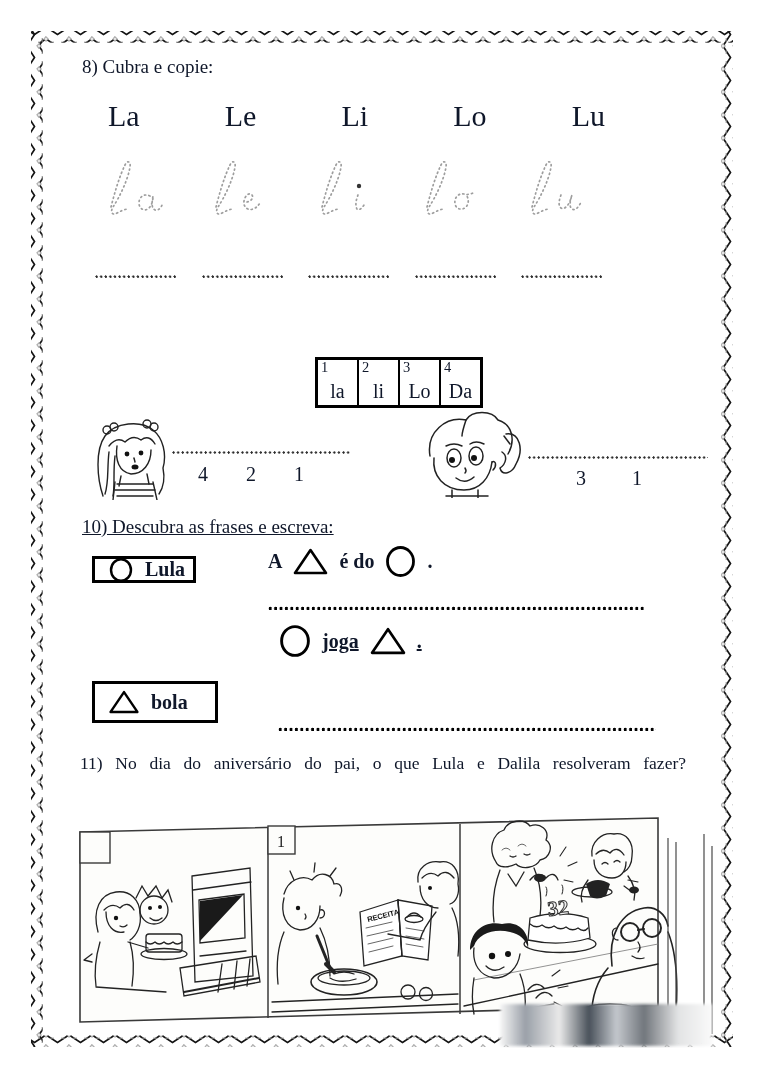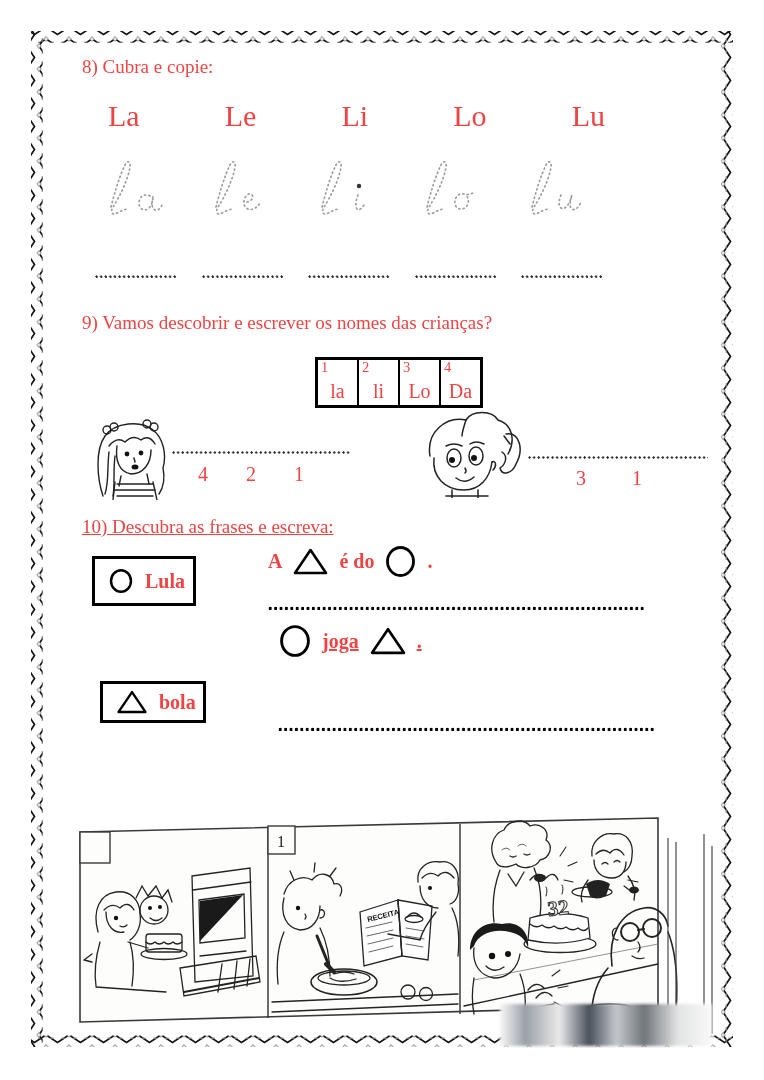--- a/index.html
+++ b/index.html
@@ -1,17 +1,17 @@
 <!DOCTYPE html>
 <html><head>
 <meta charset="utf-8">
 <style>
   html,body{margin:0;padding:0;background:#fff;}
   .page{position:relative;width:764px;height:1080px;background:#ffffff;overflow:hidden;
-        font-family:"Liberation Serif","DejaVu Serif",serif;color:#ef4444;}
+        font-family:"Liberation Serif","DejaVu Serif",serif;color:#0f172a;}
   .abs{position:absolute;}
   .title{font-size:19px;}
   .syl-print{font-size:30px;}
   .flexsb{display:flex;justify-content:space-between;}
   .wl{width:82px;height:26px;border-bottom:0;background-image:radial-gradient(circle at 1.6px 1.6px,#2b2b2b 1.05px,transparent 1.35px);
       background-size:4.6px 3px;background-repeat:repeat-x;background-position:left bottom;}
   .dotline-thin{height:4px;background-image:radial-gradient(circle at 1.6px 1.6px,#2b2b2b 1.05px,transparent 1.35px);
       background-size:4.6px 3.2px;background-repeat:repeat-x;}
   .dotline-thick{height:5px;background-image:radial-gradient(circle at 2.2px 2.2px,#000 1.5px,transparent 1.8px);
       background-size:5.4px 4.6px;background-repeat:repeat-x;}
@@ -99,21 +99,20 @@
   </div>
 
   <div class="abs flexsb" style="left:95px;top:252px;width:508px;z-index:2;">
     <span class="wl"></span>
     <span class="wl"></span>
     <span class="wl"></span>
     <span class="wl"></span>
     <span class="wl"></span>
   </div>
 
-  <div class="abs title" style="left:82px;top:312px;z-index:2;">9) Vamos descobrir e escrever os nomes das crianças?</div>
 
   <div id="syl-table" class="abs" style="left:315px;top:357px;z-index:2;">
     <div class="tcell">
       <span class="tnum">1</span>
       <span class="tsyl">la</span>
     </div>
     <div class="tcell">
       <span class="tnum">2</span>
       <span class="tsyl">li</span>
     </div>
@@ -175,21 +174,21 @@
   </svg>
 
   <div class="abs dotline-thin" style="left:528px;top:456px;width:180px;z-index:2;"></div>
   <div class="abs numrow" style="left:576px;top:467px;width:66px;z-index:2;">
     <span>3</span>
     <span>1</span>
   </div>
 
   <div class="abs title" style="left:82px;top:516px;z-index:2;text-decoration:underline;">10) Descubra as frases e escreva:</div>
 
-  <div class="abs legend-box" style="left:92px;top:556px;width:104px;height:50px;z-index:2;">
+  <div class="abs legend-box" style="left:92px;top:556px;width:104px;height:27px;z-index:2;">
     <svg width="26" height="26" viewBox="0 0 30 30">
       <ellipse cx="15" cy="15" rx="11.5" ry="12.5" fill="none" stroke="#000" stroke-width="2.8"></ellipse>
     </svg>
     <span class="legend-label">Lula</span>
   </div>
 
   <div class="abs sentence" style="left:268px;top:545px;z-index:2;">
     <span>A</span>
     <svg width="37" height="29" viewBox="0 0 37 29">
       <path d="M18.5,3 L34,26 L3,26 Z" fill="none" stroke="#000" stroke-width="2.6" stroke-linejoin="round"></path>
@@ -207,30 +206,31 @@
     <svg width="34" height="34" viewBox="0 0 33 33">
       <ellipse cx="16.5" cy="16.5" rx="13" ry="14" fill="none" stroke="#000" stroke-width="2.8"></ellipse>
     </svg>
     <span>joga</span>
     <svg width="38" height="30" viewBox="0 0 37 29">
       <path d="M18.5,3 L34,26 L3,26 Z" fill="none" stroke="#000" stroke-width="2.6" stroke-linejoin="round"></path>
     </svg>
     <span>.</span>
   </div>
 
-  <div class="abs legend-box" style="left:100px;top:681px;width:106px;height:42px;z-index:2;">
+  <div class="abs legend-box" style="left:92px;top:681px;width:126px;height:42px;z-index:2;">
     <svg width="32" height="26" viewBox="0 0 37 29">
       <path d="M18.5,3 L34,26 L3,26 Z" fill="none" stroke="#000" stroke-width="2.8" stroke-linejoin="round"></path>
     </svg>
     <span class="legend-label">bola</span>
   </div>
 
   <div class="abs dotline-thick" style="left:278px;top:727px;width:378px;z-index:2;"></div>
 
   <div class="abs para" style="left:80px;top:750px;z-index:2;">
+    <div class="j">11) No dia do aniversário do pai, o que Lula e Dalila resolveram fazer?</div>
   </div>
 
   <svg class="abs" style="left:72px;top:816px;z-index:3;" width="644" height="232" viewBox="0 0 644 232">
     <defs>
       <linearGradient id="smear" x1="0" y1="0" x2="1" y2="0">
         <stop offset="0" stop-color="#f7f7f7"></stop>
         <stop offset="0.12" stop-color="#9aa0a8"></stop>
         <stop offset="0.28" stop-color="#e9e9e9"></stop>
         <stop offset="0.42" stop-color="#49515a"></stop>
         <stop offset="0.55" stop-color="#c3c7cc"></stop>

